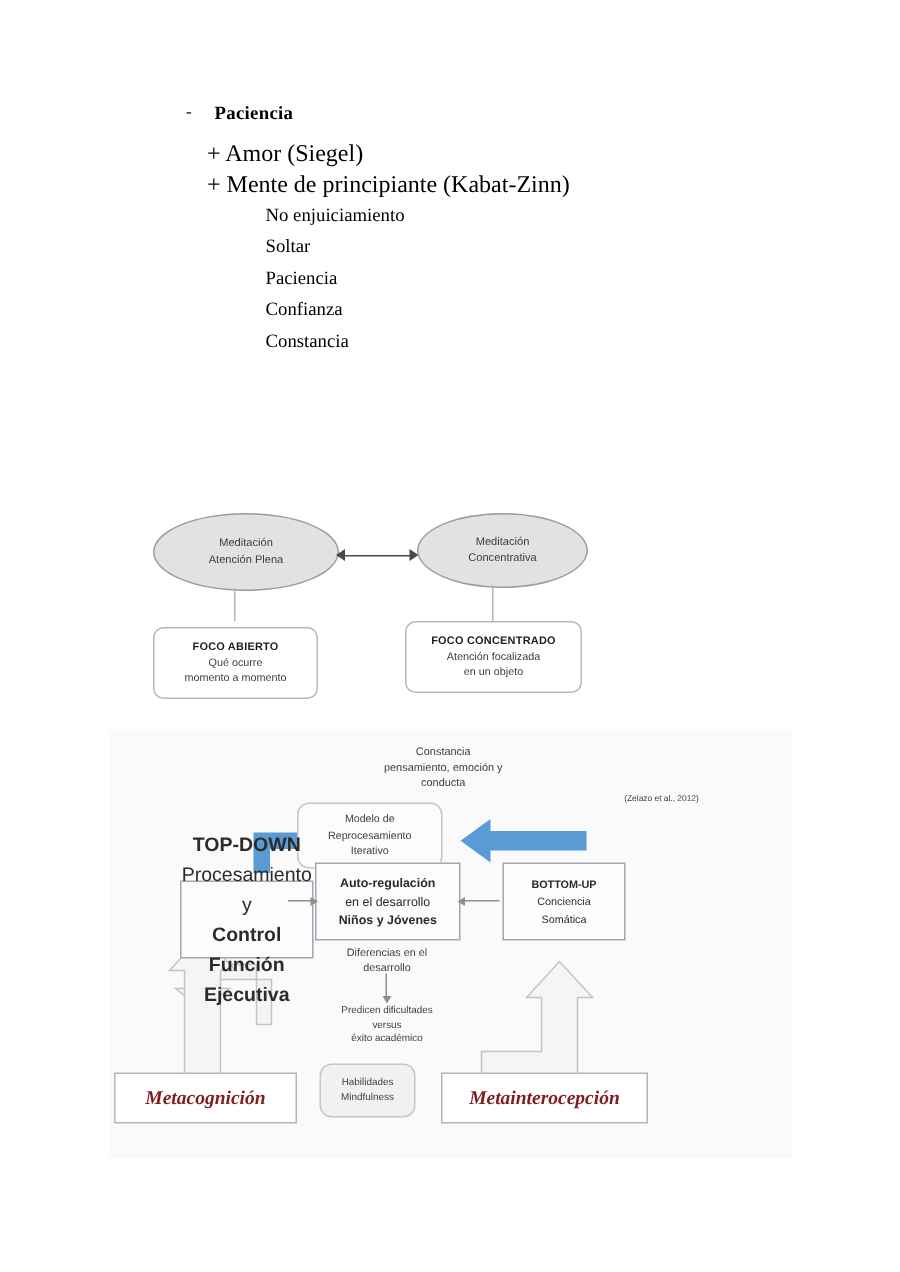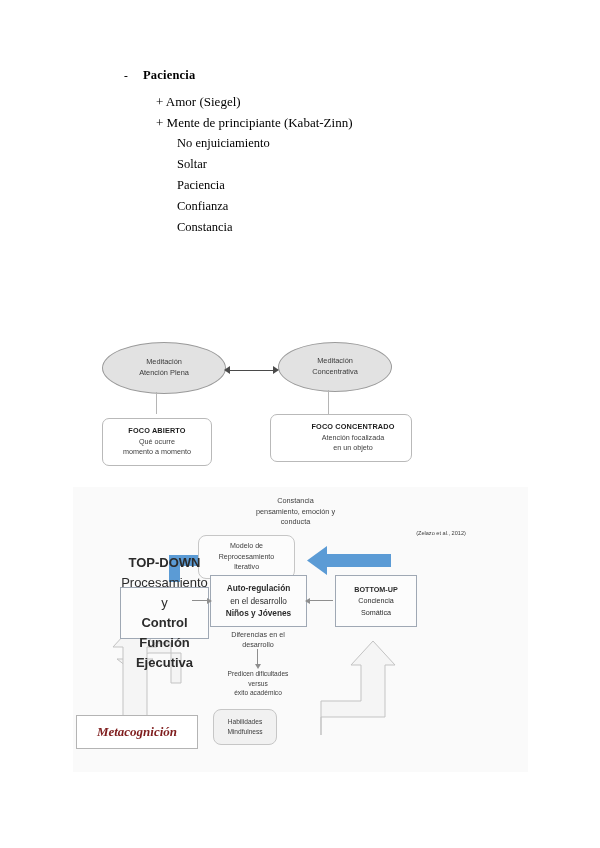--- a/index.html
+++ b/index.html
@@ -6,41 +6,41 @@
   body{width:600px;height:848px;position:relative;overflow:hidden;
        font-family:"Liberation Serif", serif;color:#000;}
 
   .page{position:absolute;left:0;top:0;width:600px;height:848px;background:#fff;}
 
   
   .outline{position:absolute;left:0;top:0;width:600px;}
   .ol-row{position:absolute;white-space:nowrap;font-family:"Liberation Serif",serif;}
   .ol-dash{left:124px;top:69px;font-size:11.5px;}
   .ol-apertura{left:143px;top:68px;font-size:12.5px;font-weight:bold;letter-spacing:.2px;}
-  .ol-l2{left:156px;font-size:13px;}
+  .ol-l2{left:138px;font-size:16px;}
   .ol-l3{left:177px;font-size:12.5px;}
 
   .section-head{position:absolute;left:70px;top:280px;font-size:12.5px;font-weight:bold;
                 letter-spacing:.3px;white-space:nowrap;font-family:"Liberation Serif",serif;}
 
   
   .d1{position:absolute;left:90px;top:338px;width:320px;height:135px;}
   .ellipse{position:absolute;border:1px solid #9a9a9a;background:#e2e2e2;border-radius:50%;
            display:flex;flex-direction:column;align-items:center;justify-content:center;
            font-family:"Liberation Sans",sans-serif;font-size:7.4px;color:#3a3a3a;line-height:1.45;
            text-align:center;}
   .ell-left{left:12px;top:4px;width:122px;height:50px;}
   .ell-right{left:188px;top:4px;width:112px;height:48px;}
 
   .rbox{position:absolute;border:1px solid #b9b9b9;background:#fff;border-radius:7px;
         display:flex;flex-direction:column;align-items:center;justify-content:center;
         font-family:"Liberation Sans",sans-serif;font-size:7.2px;color:#3d3d3d;line-height:1.5;
         text-align:center;}
   .rb-left{left:12px;top:80px;width:108px;height:46px;text-align:right;}
-  .rb-right{left:180px;top:76px;width:116px;height:46px;padding-left:24px;}
+  .rb-right{left:180px;top:76px;width:116px;height:46px;}
   .rb-title{font-weight:bold;color:#1c1c1c;font-size:7.3px;letter-spacing:.15px;}
   .vline{position:absolute;background:#b5b5b5;width:1px;}
 
   
   .dbl{position:absolute;left:134px;top:28px;width:55px;height:8px;}
   .dbl .bar{position:absolute;left:5px;top:3.5px;width:45px;height:1px;background:#4a4a4a;}
   .dbl .ar{position:absolute;top:0px;width:0;height:0;border-top:4px solid transparent;
            border-bottom:4px solid transparent;}
   .dbl .ar.l{left:0;border-right:6px solid #4a4a4a;}
   .dbl .ar.r{right:0;border-left:6px solid #4a4a4a;}
@@ -200,15 +200,16 @@
     <div class="lbl capt-pred" style="white-space:pre-line">Predicen dificultades
 versus
 éxito académico</div>
 
     <div class="b-hab">
       <span>Habilidades</span>
       <span>Mindfulness</span>
     </div>
 
     <div class="serifbox sb-left">Metacognición</div>
+    <div class="serifbox sb-right">Metainterocepción</div>
   </div>
 
 </div>
 
 </body></html>

